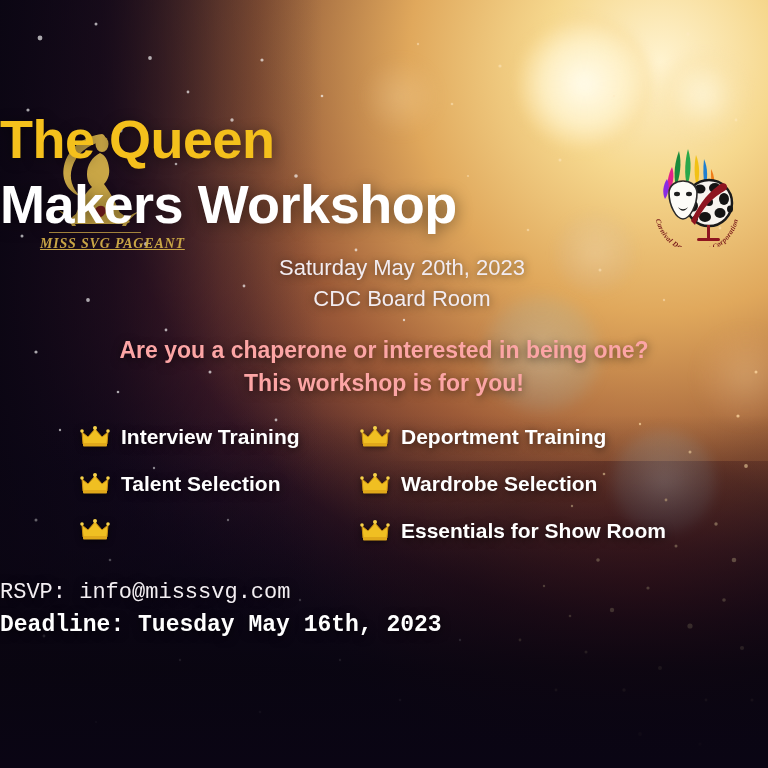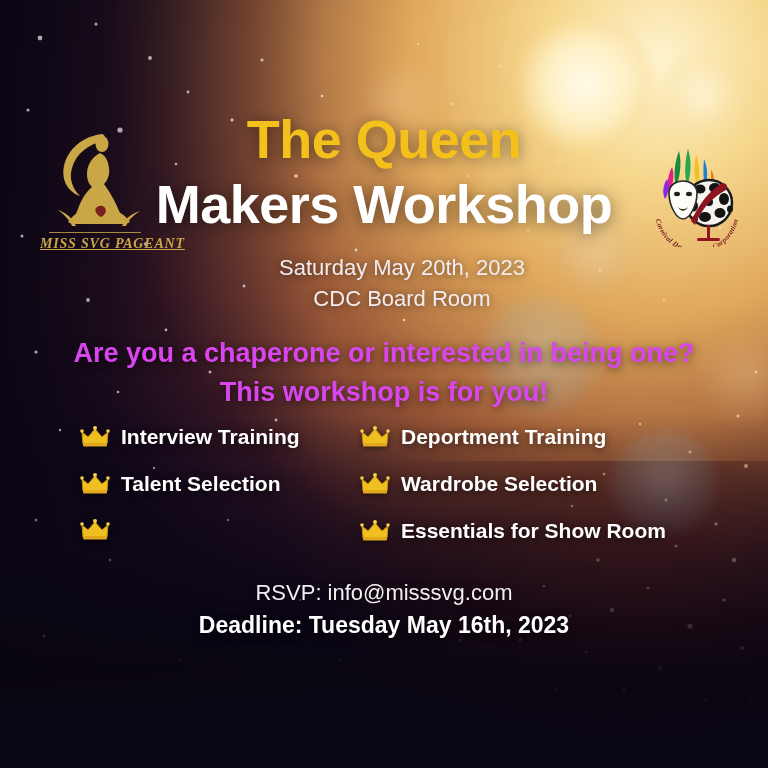--- a/index.html
+++ b/index.html
@@ -64,61 +64,61 @@
   .logo-left .rule{width:92px;height:1px;background:rgba(196,160,70,0.85);margin:2px auto 3px;}
   .logo-left .caption{
     font-family:"Liberation Serif", serif;
     font-size:14px;letter-spacing:.8px;text-align:center;color:#c9a646;
     white-space:nowrap;font-style:italic;font-weight:700;text-decoration:underline;
   }
 
   .logo-right{position:absolute;left:645px;top:143px;width:104px;height:104px;}
   .logo-right svg{display:block;width:104px;height:104px;}
 
-  .headline{position:absolute;left:0;right:0;top:112px;text-align:center;}
+  .headline{position:absolute;left:0;right:0;top:112px;}
   .line1{
     font-size:54px;font-weight:800;letter-spacing:-0.5px;line-height:1.0;
     color:#f4c01c;
     text-shadow:0 2px 14px rgba(0,0,0,0.45);
   }
   .line2{
     font-size:54px;font-weight:800;letter-spacing:-0.5px;line-height:1.05;
     color:#ffffff;margin-top:10px;
     text-shadow:0 2px 16px rgba(0,0,0,0.5);
   }
 
   .subinfo{position:absolute;left:0;right:0;top:252px;text-align:center;}
   .subinfo div{
     font-size:22px;font-weight:400;color:#f2ecf1;line-height:1.42;
     text-shadow:0 1px 8px rgba(0,0,0,0.55);
     padding-left:36px;
   }
 
   .question{position:absolute;left:0;right:0;top:334px;text-align:center;}
   .question div{
-    font-size:27px;font-weight:700;color:#d946ef;line-height:1.45;
+    font-size:23px;font-weight:700;color:#fca5a5;line-height:1.45;
     text-shadow:0 2px 10px rgba(0,0,0,0.6);
   }
 
   .topics{position:absolute;left:80px;top:425px;width:608px;}
   .topic-row{display:flex;align-items:flex-start;margin-bottom:23px;}
   .topic-cell{display:flex;align-items:center;gap:11px;}
   .topic-cell.left{width:280px;}
   .topic-cell.right{width:328px;}
   .crown{
     font-size:21px;line-height:1;display:inline-block;width:30px;text-align:center;
     filter:drop-shadow(0 1px 3px rgba(0,0,0,0.6));
   }
   .crown svg{display:block;width:30px;height:22px;}
   .topic-label{
     font-size:21px;font-weight:700;color:#ffffff;white-space:nowrap;
     text-shadow:0 2px 9px rgba(0,0,0,0.65);
   }
 
-  .footer{position:absolute;left:0;right:0;top:576px;text-align:center;}
+  .footer{position:absolute;left:0;right:0;top:576px;font-family:Liberation Mono, monospace;}
   .rsvp{
     font-size:22px;font-weight:400;color:#f3eef2;line-height:1.5;
     text-shadow:0 1px 8px rgba(0,0,0,0.6);
   }
   .deadline{
     font-size:23px;font-weight:700;color:#ffffff;margin-top:3px;
     text-shadow:0 2px 10px rgba(0,0,0,0.7);
   }
 </style>
 </head>

